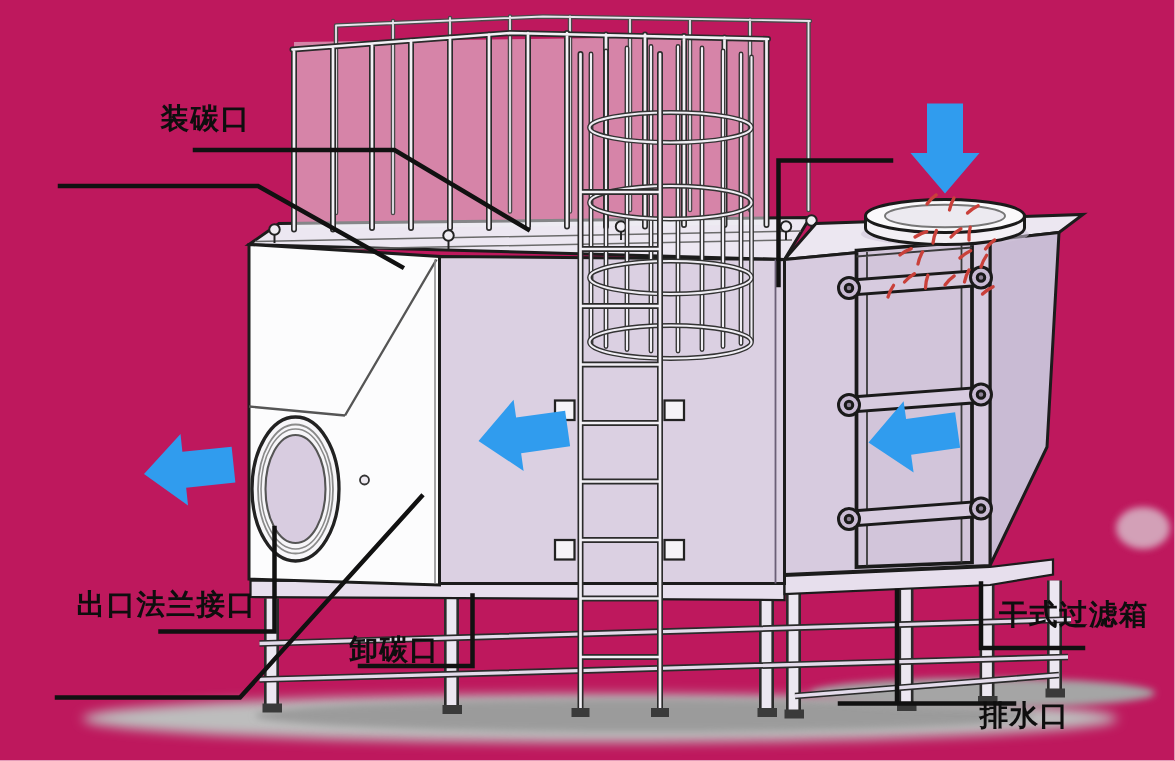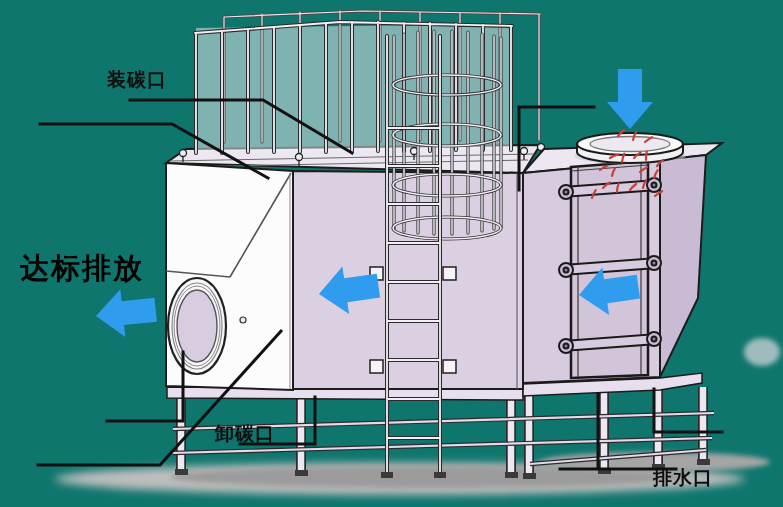--- a/index.html
+++ b/index.html
@@ -1,17 +1,17 @@
 <!DOCTYPE html>
 <html style="--flow_arrow: #309CEE; --box_front: #DBD0E2; --box_front_right: #D7CBDF; --box_side: #C9BBD4; --box_top: #ECE7F1; --door_panel: #D2C5DA; --base_strip: #E7DFED; --white_face: #FCFCFD; --outline: #1C1C1C; --particles: #C9403A; --shadow: #A8A8A8;"><head>
 <meta charset="utf-8">
 <style>
   html,body{margin:0;padding:0;background:#ffffff;}
   #stage{
-    position:relative;width:783px;height:507px;background:#0f766e;overflow:hidden;
+    position:relative;width:783px;height:507px;background:#be185d;overflow:hidden;
     font-family:"DejaVu Sans",sans-serif;
     text-decoration:underline;
   }
   #scene{position:absolute;left:0;top:0;display:block;}
   .lbl{
     position:absolute;font-size:19px;font-weight:600;color:#0e0e0e;
     white-space:nowrap;line-height:1.15;letter-spacing:1px;
     font-family:"DejaVu Sans",sans-serif;
   }
   .lbl.big{font-size:29px;font-weight:800;letter-spacing:2px;color:#000;}
@@ -219,16 +219,17 @@
       <path class="leader" d="M594,107 L519,107 L519,190"></path>
       <path class="leader" d="M107,421 L183,421 L183,352"></path>
       <path class="leader" d="M38,465 L160,465 L281,331"></path>
       <path class="leader" d="M240,444 L315,444 L315,397"></path>
       <path class="leader" d="M722,432 L654,432 L654,389"></path>
       <path class="leader" d="M676,469 L560,469 M598,469 L598,394"></path>
     </g>
   </svg>
 
   <div class="lbl" style="left:107px;top:69px">装碳口</div>
-  <div class="lbl big" style="left:20px;top:252px">达标排放</div>
-  <div class="lbl" style="left:215px;top:423px">卸碳口</div>
+  <div class="lbl" style="left:51px;top:393px">出口法兰接口</div>
+  <div class="lbl" style="left:233px;top:423px">卸碳口</div>
+  <div class="lbl" style="left:666px;top:400px">干式过滤箱</div>
   <div class="lbl" style="left:653px;top:467px">排水口</div>
 </div>
 
 </body></html>

